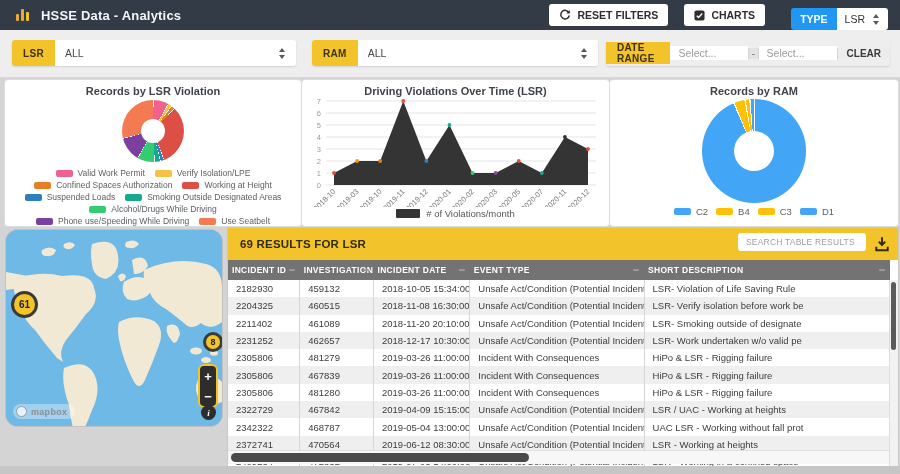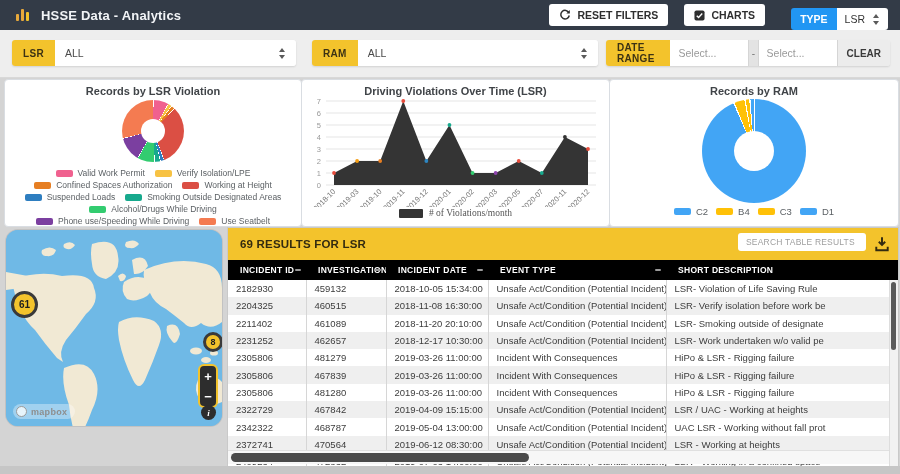--- a/index.html
+++ b/index.html
@@ -27,21 +27,21 @@
 
   
   #filter-row{left:0;top:30px;width:900px;height:47px;background:#eeeeee;border-bottom:1px solid #d8d8d8;}
   .fgroup{position:absolute;top:10px;height:26px;display:flex;border-radius:3px;overflow:hidden;
           box-shadow:0 1px 2px rgba(0,0,0,.12);}
   .flabel{background:#f3c32c;color:#3c3214;font-size:10px;font-weight:bold;display:flex;align-items:center;padding:0 11px;letter-spacing:.3px;}
   .fselect{background:#fff;display:flex;align-items:center;font-size:10.5px;color:#4a4a4a;padding:0 10px;flex:1;cursor:pointer;}
   .fselect .caret-ud{margin-left:auto;}
   #lsr-group{left:12px;width:284px;}
   #ram-group{left:312px;width:286px;}
-  #date-group{left:606px;width:284px;}
+  #date-group{left:606px;width:284px;align-items:center;}
   .date-input{border:none;outline:none;background:#fff;font-size:10.5px;color:#444;padding:1px 8px;width:62px;}
   .date-input::placeholder{color:#9a9a9a;}
   #date-sep{background:#e3e3e3;color:#777;display:flex;align-items:center;justify-content:center;width:13px;font-size:10px;border-left:1px solid #d5d5d5;border-right:1px solid #d5d5d5;}
   #clear-btn{background:#ececec;border-left:1px solid #d5d5d5;display:flex;align-items:center;padding:0 9px;font-size:10px;font-weight:bold;color:#3a3a3a;cursor:pointer;}
 
   
   .card{background:#fff;border:1px solid #d9dde2;border-radius:4px;top:79px;height:146px;}
   #card-lsr{left:4px;width:296px;}
   #card-line{left:301px;width:307px;}
   #card-ram{left:609px;width:288px;}
@@ -54,21 +54,21 @@
   #donut-ram{left:92px;top:19px;width:104px;height:104px;}
   #donut-ram .hole{left:32px;top:32px;width:40px;height:40px;}
 
   .legend{position:absolute;left:4px;right:4px;display:flex;flex-wrap:wrap;justify-content:center;column-gap:10px;row-gap:2px;}
   #legend-lsr{top:88px;}
   #legend-ram{top:126px;column-gap:8px;}
   .lg-item{display:flex;align-items:center;gap:5px;cursor:pointer;}
   .lg-swatch{width:17px;height:7px;border-radius:2px;flex:none;}
   .lg-label{font-size:8.5px;color:#5a5f63;white-space:nowrap;}
   #legend-ram .lg-label{font-size:9.5px;}
-  #line-legend{position:absolute;left:0;right:0;top:128px;display:flex;justify-content:center;align-items:center;gap:6px;font-family:Liberation Serif, serif;}
+  #line-legend{position:absolute;left:0;right:0;top:128px;display:flex;justify-content:center;align-items:center;gap:6px;}
   #line-legend .lg-swatch{width:24px;height:9px;border-radius:1px;}
   #line-legend .lg-label{font-size:9.5px;color:#555;}
   #area-svg{position:absolute;left:2px;top:15px;}
 
   
   #map{left:6px;top:230px;width:216px;height:196px;border-radius:12px;overflow:hidden;background:#6fb9e6;box-shadow:0 0 0 1px #c2c2c2;}
   .marker{position:absolute;border-radius:50%;background:#f3c32c;border:3px solid #3a3a3a;color:#1f1f1f;
           font-weight:bold;display:flex;align-items:center;justify-content:center;box-sizing:border-box;cursor:pointer;}
   #marker-61{left:5px;top:61px;width:27px;height:27px;font-size:10px;}
   #marker-8{left:197px;top:102px;width:20px;height:20px;font-size:9px;}
@@ -85,22 +85,22 @@
   
   #table-panel{left:228px;top:228px;width:670px;height:238px;background:#fff;box-shadow:0 0 0 1px #c9c9c9;}
   #table-titlebar{position:absolute;left:0;top:0;width:100%;height:32px;background:#f3c32c;display:flex;align-items:center;}
   #results-title{font-size:11.5px;font-weight:bold;color:#332b10;margin-left:12px;letter-spacing:.2px;}
   #search-input{position:absolute;right:32px;top:5px;width:112px;height:18px;border:none;border-radius:3px;
                 font-size:8.5px;color:#444;padding:0 8px;outline:none;letter-spacing:.2px;}
   #search-input::placeholder{color:#9e9e9e;}
   #download-btn{position:absolute;right:8px;top:8px;width:16px;height:16px;cursor:pointer;}
   #grid{position:absolute;left:0;top:32px;width:670px;height:206px;overflow:hidden;}
   table{border-collapse:collapse;table-layout:fixed;width:662px;}
-  thead th{background:#000000;color:#fff;font-size:8.5px;font-weight:bold;text-align:left;height:20px;
-           padding:0 0 0 12px;letter-spacing:.3px;position:relative;cursor:pointer;white-space:nowrap;}
+  thead th{background:#737373;color:#fff;font-size:8.5px;font-weight:bold;text-align:left;height:20px;
+           padding:0 0 0 4px;letter-spacing:.3px;position:relative;cursor:pointer;white-space:nowrap;}
   .sort-dash{position:absolute;right:5px;top:9px;width:6px;height:2px;background:#9a9a9a;border-radius:1px;}
   tbody td{font-size:9.5px;color:#3c3c3c;height:17.3px;padding:0 6px 0 8px;border-right:1px solid #d6d6d6;
            white-space:nowrap;overflow:hidden;}
   tbody tr:nth-child(even){background:#efefef;}
   tbody td:last-child{border-right:none;}
   .col0{width:66px;}.col1{width:68px;}.col2{width:90px;}.col3{width:166px;}.col4{width:236px;}
   #vscroll{position:absolute;right:0;top:52px;width:8px;height:186px;background:#f2f2f2;border-left:1px solid #ddd;}
   #vscroll .thumb{position:absolute;top:2px;left:1px;width:5px;height:68px;background:#5a5a5a;border-radius:3px;cursor:pointer;}
   #hscroll{position:absolute;left:0;bottom:2px;width:662px;height:13px;background:#f7f7f7;border-top:1px solid #e0e0e0;}
   #hscroll .thumb{position:absolute;left:3px;top:2px;width:298px;height:9px;background:#4a4a4a;border-radius:5px;cursor:pointer;}

